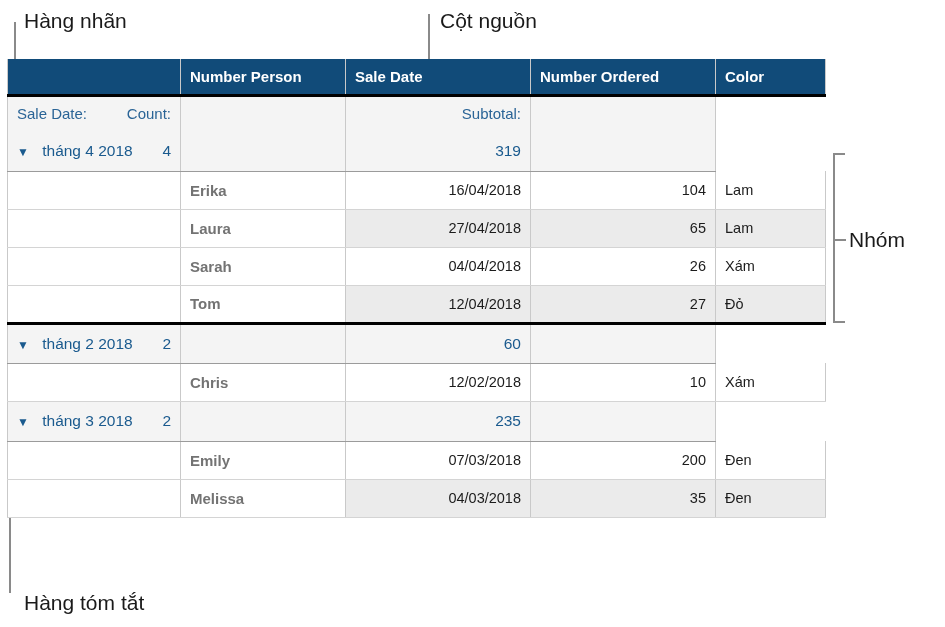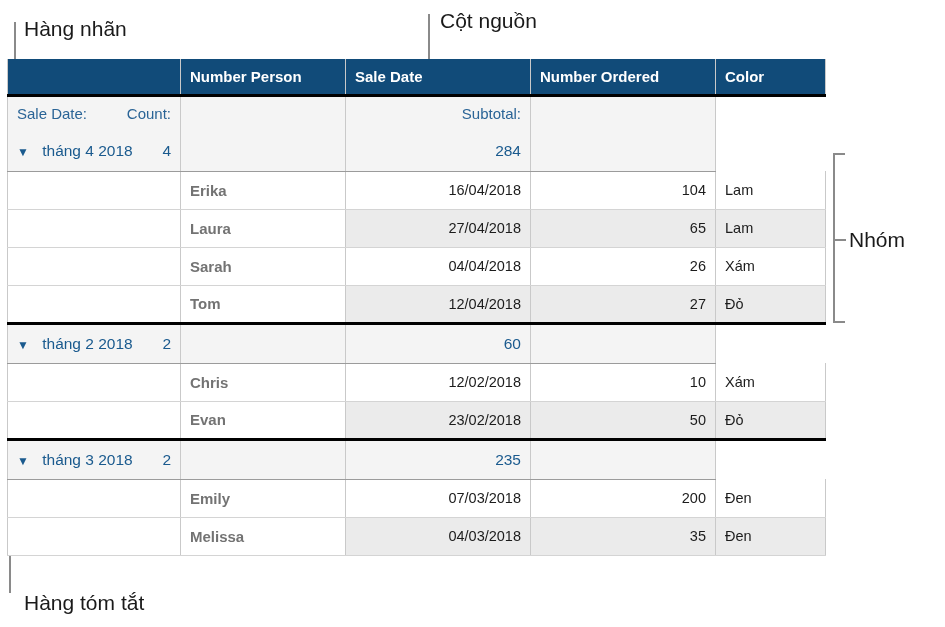--- a/index.html
+++ b/index.html
@@ -126,21 +126,21 @@
   }
   tr.data-row td.num,
   tr.data-row td.date { text-align: right; }
   tr.data-row.alt td.stripe { background: #ebebeb; }
   tr.data-row.last-of-group td { border-bottom: 3px solid #000000; }
   tr.data-row.table-end td { border-bottom: 1px solid #d4d4d4; }
 </style>
 </head>
 <body>
 
-<div class="callout-label" style="left:24px; top:18px;">Hàng nhãn</div>
+<div class="callout-label" style="left:24px; top:10px;">Hàng nhãn</div>
 <div class="leader leader-v" style="left:14px; top:22px; height:96px;"></div>
 <div class="leader leader-h" style="left:14px; top:116px; width:10px;"></div>
 
 <div class="callout-label" style="left:440px; top:10px;">Cột nguồn</div>
 <div class="leader leader-v" style="left:428px; top:14px; height:45px;"></div>
 
 <div class="leader leader-v" style="left:833px; top:153px; height:170px;"></div>
 <div class="leader leader-h" style="left:833px; top:153px; width:12px;"></div>
 <div class="leader leader-h" style="left:833px; top:321px; width:12px;"></div>
 <div class="leader leader-h" style="left:833px; top:239px; width:13px;"></div>
@@ -185,21 +185,21 @@
       <td class="pair">
         <div class="pair-inner">
           <span>
             <span class="disclosure">▼</span>
             <span class="group-title">tháng 4 2018</span>
           </span>
           <span>4</span>
         </div>
       </td>
       <td></td>
-      <td class="summary-num">284</td>
+      <td class="summary-num">319</td>
       <td></td>
     </tr>
     <tr class="data-row">
       <td></td>
       <td class="c-name">Erika</td>
       <td class="date stripe">16/04/2018</td>
       <td class="num stripe">104</td>
       <td class="stripe">Lam</td>
     </tr>
     <tr class="data-row alt">
@@ -238,27 +238,20 @@
       <td class="summary-num">60</td>
       <td></td>
     </tr>
     <tr class="data-row">
       <td></td>
       <td class="c-name">Chris</td>
       <td class="date stripe">12/02/2018</td>
       <td class="num stripe">10</td>
       <td class="stripe">Xám</td>
     </tr>
-    <tr class="data-row alt last-of-group">
-      <td></td>
-      <td class="c-name">Evan</td>
-      <td class="date stripe">23/02/2018</td>
-      <td class="num stripe">50</td>
-      <td class="stripe">Đỏ</td>
-    </tr>
 
     <tr class="summary-row">
       <td class="pair">
         <div class="pair-inner">
           <span>
             <span class="disclosure">▼</span>
             <span class="group-title">tháng 3 2018</span>
           </span>
           <span>2</span>
         </div>

